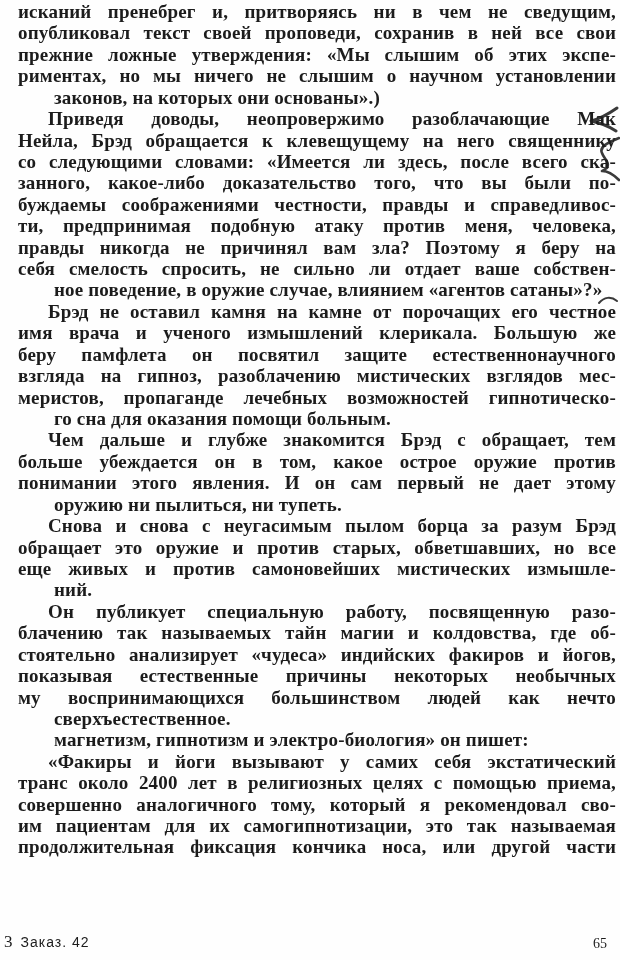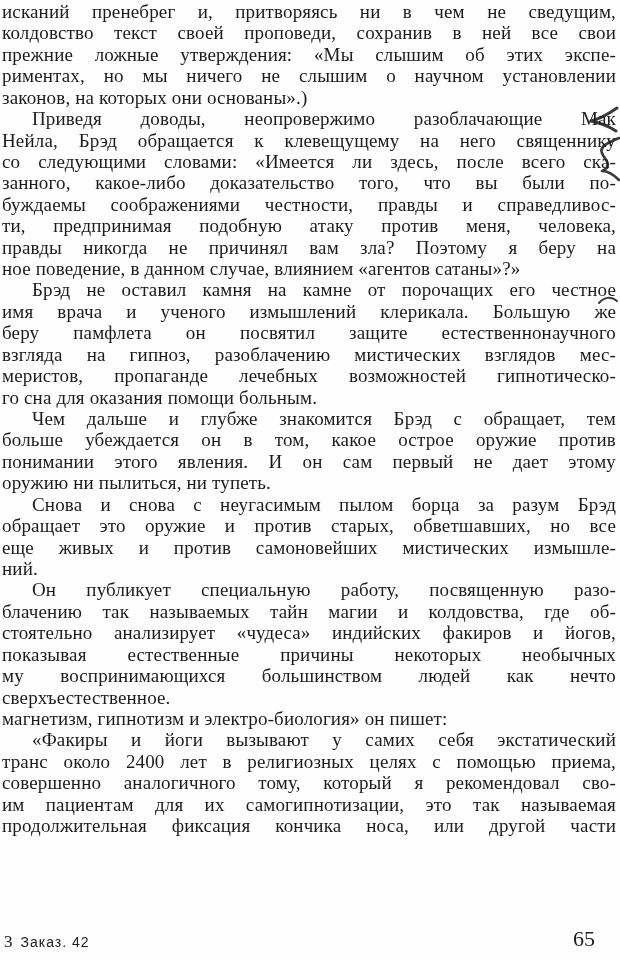--- a/index.html
+++ b/index.html
@@ -7,75 +7,76 @@
     position:relative;
     width:620px;height:960px;
     background:#fefefe;
     overflow:hidden;
     font-family:"Liberation Serif","DejaVu Serif",serif;
     color:#1c1c1c;
     margin:0 auto;
   }
   .text-block{
     position:absolute;
-    top:1px;left:2px;right:4px;
+    top:1px;left:18px;right:4px;font-weight:bold;
   }
   .line{
     font-size:19px;
     line-height:21.43px;
     height:21.43px;
     letter-spacing:0.15px;
     text-align:justify;
     text-align-last:justify;
     white-space:normal;
     overflow:hidden;
   }
   .line.indent{ text-indent:30px; }
-  .line.parend{ text-align-last:left; }
+  .line.parend{ text-align-last:left;margin-left:36px; }
   .footer{
     position:absolute;
-    left:0;right:16px;bottom:8px;
+    left:0;right:4px;bottom:8px;
     height:22px;
     font-size:14px;
   }
   .footer .sig{
     position:absolute;left:4px;bottom:0;
     font-family:"Liberation Sans","DejaVu Sans",sans-serif;
     letter-spacing:1px;
   }
   .footer .sig .signum{ font-size:17px; font-family:"Liberation Serif",serif; letter-spacing:0; margin-right:8px;}
   .footer .pagenum{
     position:absolute;right:9px;bottom:0;
-    font-size:22px;
+    font-size:14px;
     margin-left:17px;
   }
   .pen-marks{
     position:absolute;top:0;left:0;width:620px;height:960px;
     pointer-events:none;
   }
 </style>
 </head>
 <body>
 
 <div class="page">
 
   <div class="text-block">
       <div class="line">исканий пренебрег и, притворяясь ни в чем не сведущим,</div>
-      <div class="line">колдовство текст своей проповеди, сохранив в ней все свои</div>
+      <div class="line">опубликовал текст своей проповеди, сохранив в ней все свои</div>
       <div class="line">прежние ложные утверждения: «Мы слышим об этих экспе-</div>
       <div class="line">риментах, но мы ничего не слышим о научном установлении</div>
       <div class="line parend">законов, на которых они основаны».)</div>
       <div class="line indent">Приведя доводы, неопровержимо разоблачающие Мак</div>
       <div class="line">Нейла, Брэд обращается к клевещущему на него священнику</div>
       <div class="line">со следующими словами: «Имеется ли здесь, после всего ска-</div>
       <div class="line">занного, какое-либо доказательство того, что вы были по-</div>
       <div class="line">буждаемы соображениями честности, правды и справедливос-</div>
       <div class="line">ти, предпринимая подобную  атаку против меня,  человека,</div>
       <div class="line">правды никогда не причинял вам зла? Поэтому я беру на</div>
-      <div class="line parend">ное поведение, в данном случае, влиянием «агентов сатаны»?»</div>
+      <div class="line">себя смелость спросить, не сильно ли отдает ваше собствен-</div>
+      <div class="line parend">ное поведение, в оружие случае, влиянием «агентов сатаны»?»</div>
       <div class="line indent">Брэд не оставил камня на камне от порочащих его честное</div>
       <div class="line">имя врача и ученого измышлений клерикала.  Большую же</div>
       <div class="line">беру памфлета он посвятил  защите  естественнонаучного</div>
       <div class="line">взгляда на гипноз, разоблачению мистических взглядов мес-</div>
       <div class="line">меристов, пропаганде лечебных возможностей гипнотическо-</div>
       <div class="line parend">го сна для оказания помощи больным.</div>
       <div class="line indent">Чем дальше и глубже знакомится Брэд с обращает, тем</div>
       <div class="line">больше убеждается он в том, какое острое оружие против</div>
       <div class="line">понимании этого явления. И он сам первый не дает этому</div>
       <div class="line parend">оружию ни пылиться, ни тупеть.</div>

